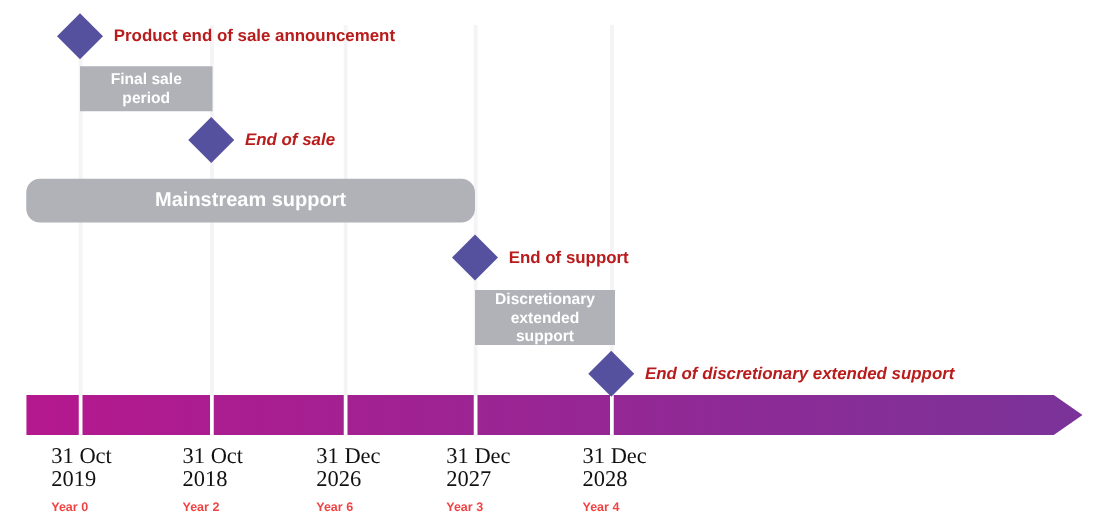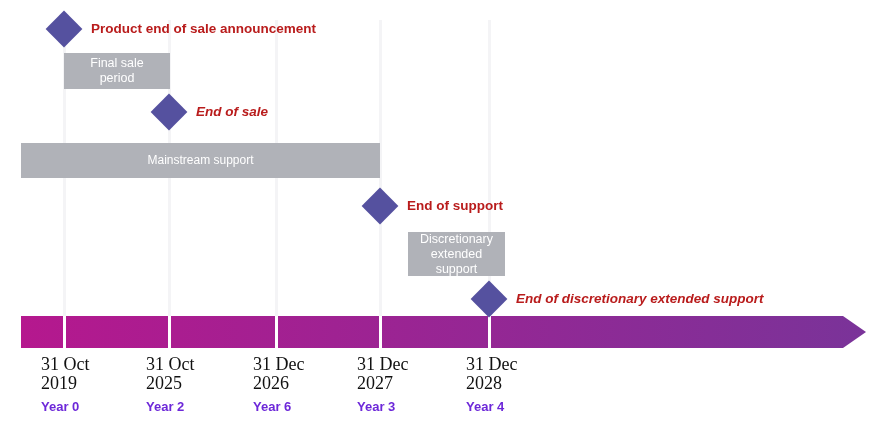--- a/index.html
+++ b/index.html
@@ -27,32 +27,33 @@
     background: #f4f4f6;
     z-index: 1;
   }
 
   
   .phase-bar {
     position: absolute;
     background: #b0b2b8;
     color: #ffffff;
     font-size: 12.5px;
-    font-weight: normal;
+    font-weight: bold;
     line-height: 15px;
     display: flex;
     align-items: center;
     justify-content: center;
     text-align: center;
     z-index: 3;
     box-sizing: border-box;
     padding: 2px 8px;
   }
   .phase-bar.wide {
-    font-size: 12px;
+    font-size: 16px;
+    border-radius: 11px;
   }
 
   
   .milestone {
     position: absolute;
     z-index: 5;
   }
   .diamond {
     position: absolute;
     width: 26px;
@@ -107,23 +108,23 @@
     font-family: "Liberation Serif", serif;
     font-size: 18px;
     color: #111111;
     white-space: nowrap;
     display: block;
   }
   .axis-year {
     display: block;
     margin-top: 4px;
     font-family: "Liberation Sans", sans-serif;
-    font-size: 13px;
+    font-size: 10px;
     font-weight: bold;
-    color: #6d28d9;
+    color: #ef4444;
     white-space: nowrap;
   }
 </style>
 </head>
 <body>
 
 <div id="timeline-canvas">
 
   <div id="gridlines-layer">
       <div class="gridline" style="left: 63px; top: 20px; height: 296px;"></div>
@@ -153,21 +154,21 @@
       <div class="bar-tick" style="left: 488px;"></div>
     </div>
 
   <div id="phases-layer">
       <div class="phase-bar" style="left: 64px; top: 53px; width: 106px; height: 36px;">
         <span>Final sale<br>period</span>
       </div>
       <div class="phase-bar wide" style="left: 21px; top: 143px; width: 359px; height: 35px;">
         <span>Mainstream support</span>
       </div>
-      <div class="phase-bar" style="left: 380px; top: 232px; width: 97px; height: 44px; margin-left: 28px;">
+      <div class="phase-bar" style="left: 380px; top: 232px; width: 112px; height: 44px;">
         <span>Discretionary<br>extended<br>support</span>
       </div>
     </div>
 
   <div id="milestones-layer">
       <div class="milestone" style="left: 51px; top: 16px; width: 26px; height: 26px;">
         <div class="diamond" style="background: rgb(85, 81, 159);"></div>
         <div class="milestone-label">Product end of sale announcement</div>
       </div>
       <div class="milestone" style="left: 156px; top: 99px; width: 26px; height: 26px; font-style: italic;">
@@ -185,21 +186,21 @@
     </div>
 
   <div id="axis-layer">
       <div class="axis-label" style="left: 41px;">
         <span class="axis-date">31 Oct</span>
         <span class="axis-date">2019</span>
         <span class="axis-year">Year 0</span>
       </div>
       <div class="axis-label" style="left: 146px;">
         <span class="axis-date">31 Oct</span>
-        <span class="axis-date">2025</span>
+        <span class="axis-date">2018</span>
         <span class="axis-year">Year 2</span>
       </div>
       <div class="axis-label" style="left: 253px;">
         <span class="axis-date">31 Dec</span>
         <span class="axis-date">2026</span>
         <span class="axis-year">Year 6</span>
       </div>
       <div class="axis-label" style="left: 357px;">
         <span class="axis-date">31 Dec</span>
         <span class="axis-date">2027</span>

